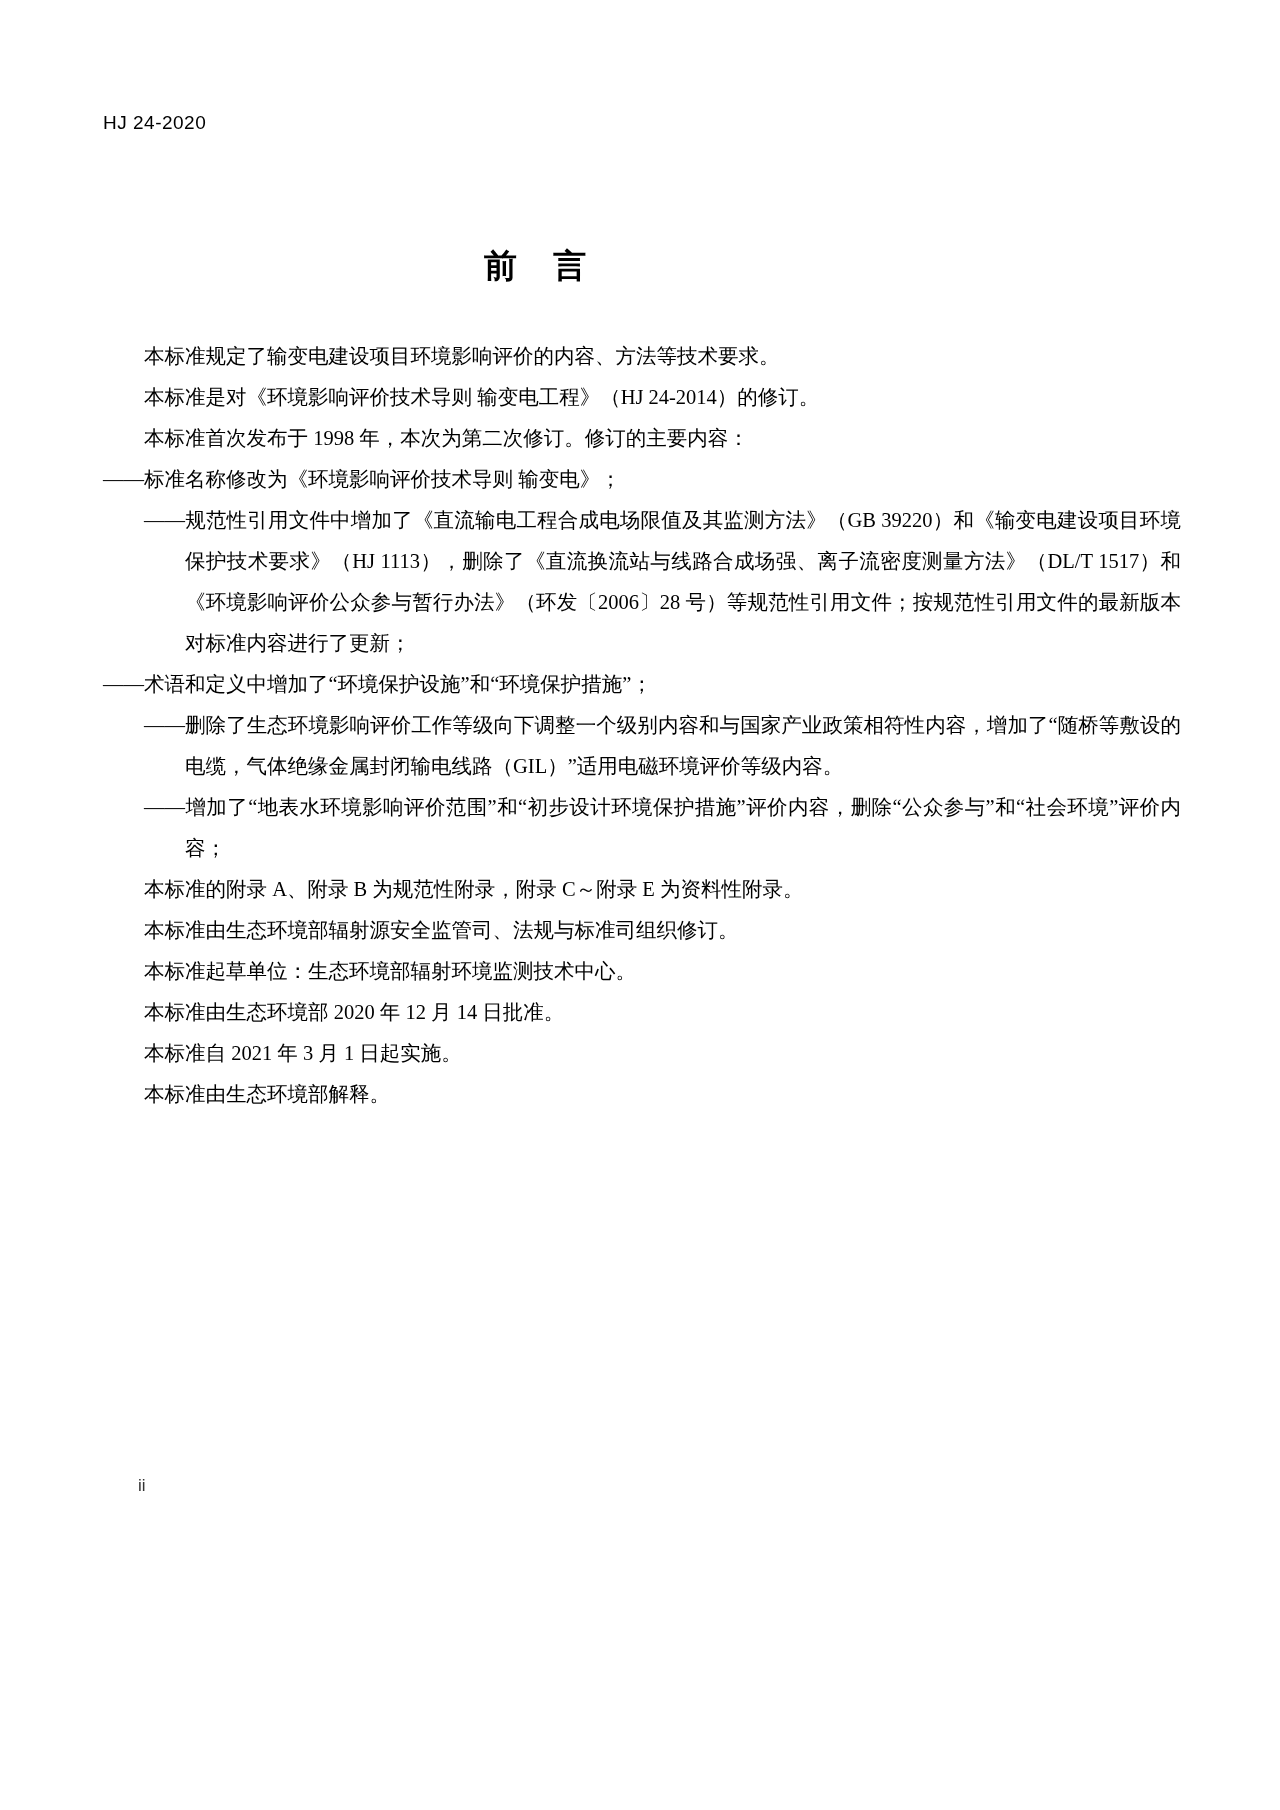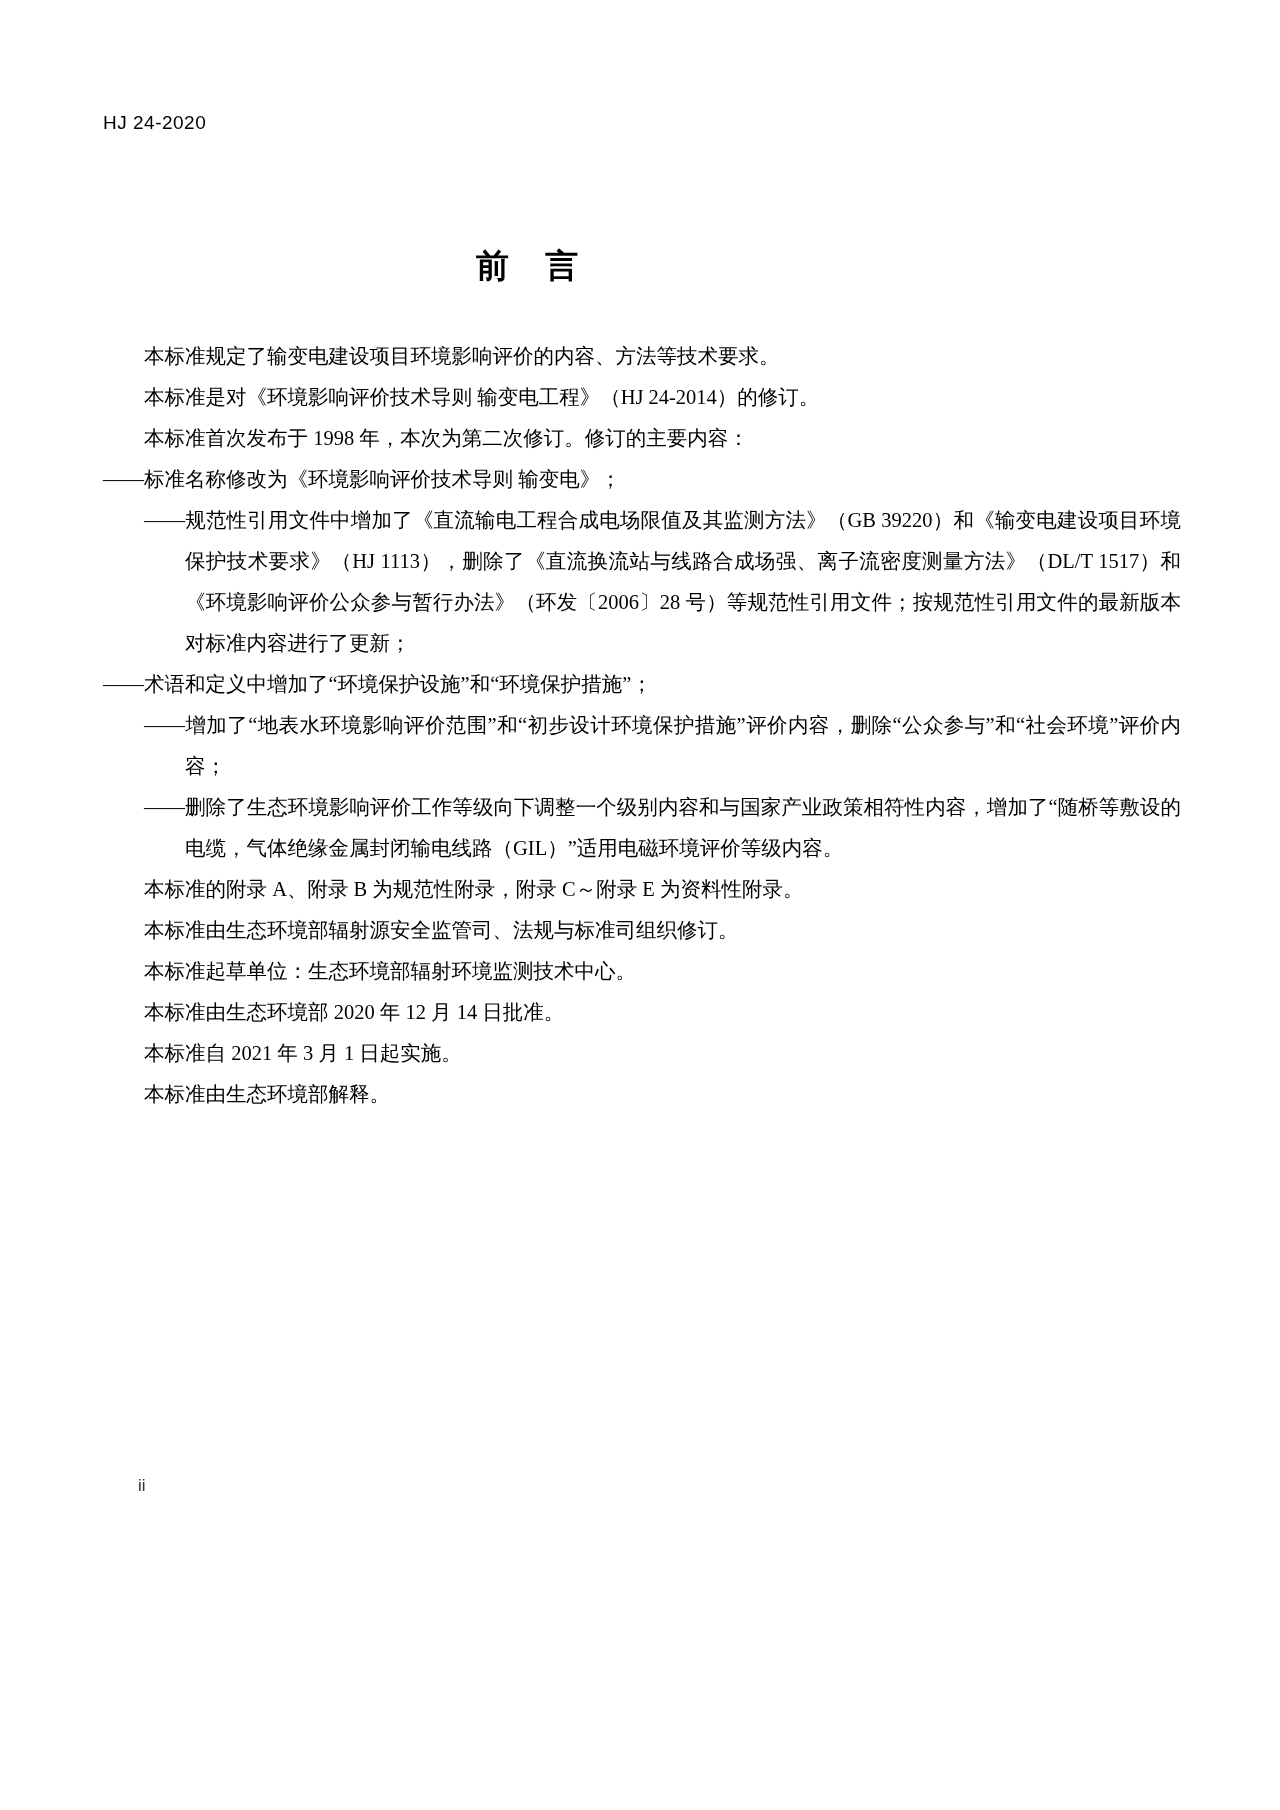--- a/index.html
+++ b/index.html
@@ -22,21 +22,21 @@
     top: 112px;
     left: 103px;
     font-family: "Liberation Sans", sans-serif;
     font-size: 19px;
     letter-spacing: 0.5px;
     color: #000;
   }
   .doc-title {
     position: absolute;
     top: 244px;
-    left: 4px;
+    left: 12px;
     width: 1060px;
     text-align: center;
     font-size: 33px;
     font-weight: bold;
     letter-spacing: 14px;
     color: #000;
   }
   .body-block {
     position: absolute;
     top: 336px;
@@ -81,22 +81,22 @@
 
   <div class="doc-title">前 言</div>
 
   <div class="body-block">
     <p class="para indent">本标准规定了输变电建设项目环境影响评价的内容、方法等技术要求。</p>
     <p class="para indent">本标准是对《环境影响评价技术导则 输变电工程》（HJ 24-2014）的修订。</p>
     <p class="para indent">本标准首次发布于 1998 年，本次为第二次修订。修订的主要内容：</p>
     <p class="para dash">——标准名称修改为《环境影响评价技术导则 输变电》；</p>
     <p class="para dash-2">——规范性引用文件中增加了《直流输电工程合成电场限值及其监测方法》（GB 39220）和《输变电建设项目环境保护技术要求》（HJ 1113），删除了《直流换流站与线路合成场强、离子流密度测量方法》（DL/T 1517）和《环境影响评价公众参与暂行办法》（环发〔2006〕28 号）等规范性引用文件；按规范性引用文件的最新版本对标准内容进行了更新；</p>
     <p class="para dash">——术语和定义中增加了“环境保护设施”和“环境保护措施”；</p>
+    <p class="para dash-2">——删除了生态环境影响评价工作等级向下调整一个级别内容和与国家产业政策相符性内容，增加了“随桥等敷设的电缆，气体绝缘金属封闭输电线路（GIL）”适用电磁环境评价等级内容。</p>
     <p class="para dash-2">——增加了“地表水环境影响评价范围”和“初步设计环境保护措施”评价内容，删除“公众参与”和“社会环境”评价内容；</p>
-    <p class="para dash-2">——删除了生态环境影响评价工作等级向下调整一个级别内容和与国家产业政策相符性内容，增加了“随桥等敷设的电缆，气体绝缘金属封闭输电线路（GIL）”适用电磁环境评价等级内容。</p>
     <p class="para indent">本标准的附录 A、附录 B 为规范性附录，附录 C～附录 E 为资料性附录。</p>
     <p class="para indent">本标准由生态环境部辐射源安全监管司、法规与标准司组织修订。</p>
     <p class="para indent">本标准起草单位：生态环境部辐射环境监测技术中心。</p>
     <p class="para indent">本标准由生态环境部 2020 年 12 月 14 日批准。</p>
     <p class="para indent">本标准自 2021 年 3 月 1 日起实施。</p>
     <p class="para indent">本标准由生态环境部解释。</p>
   </div>
 
   <div class="page-number">ii</div>
 

